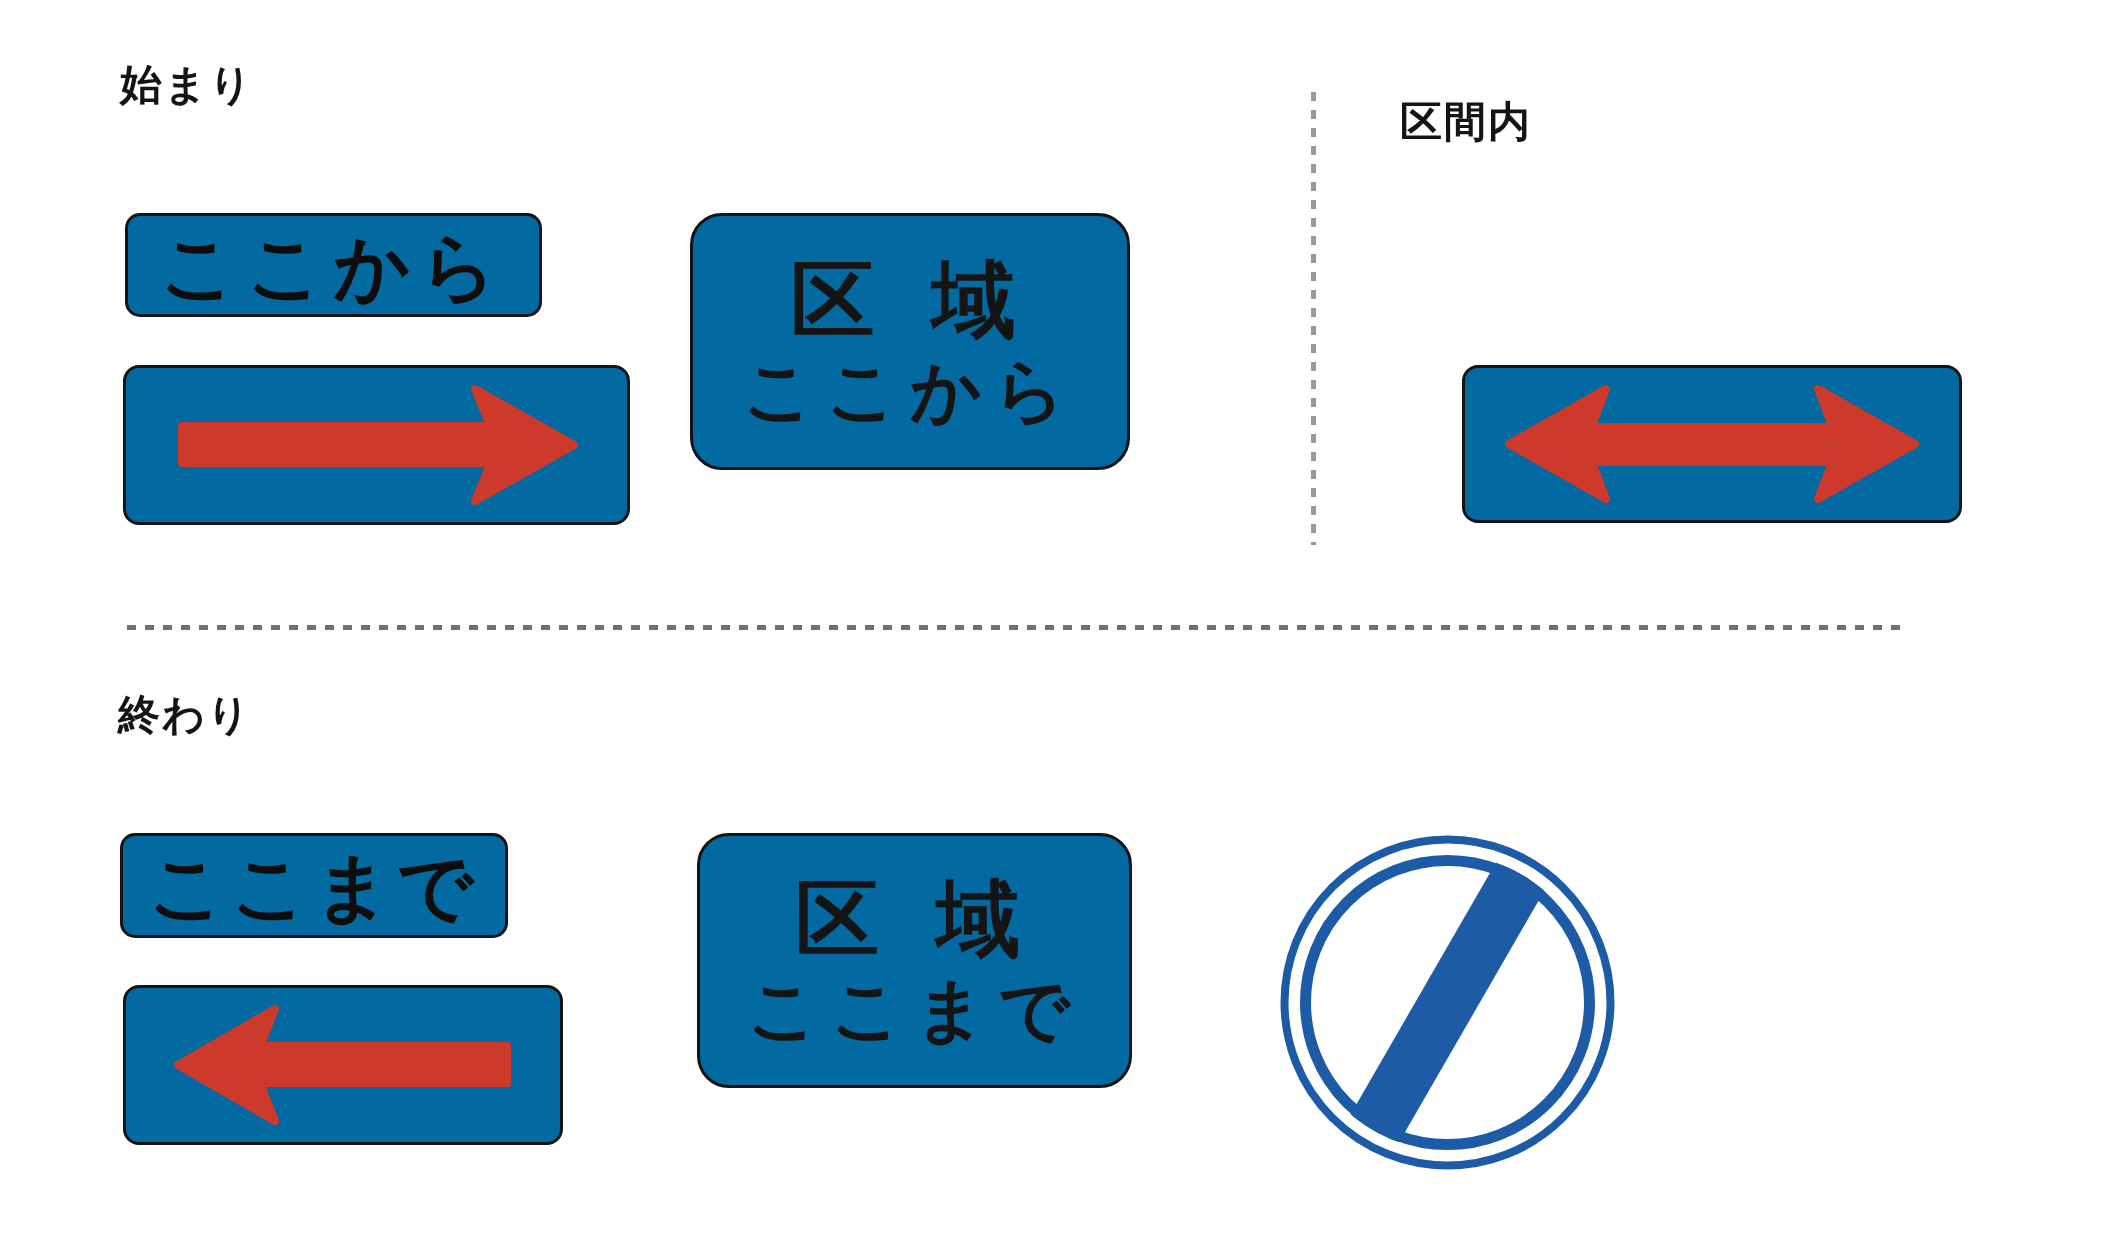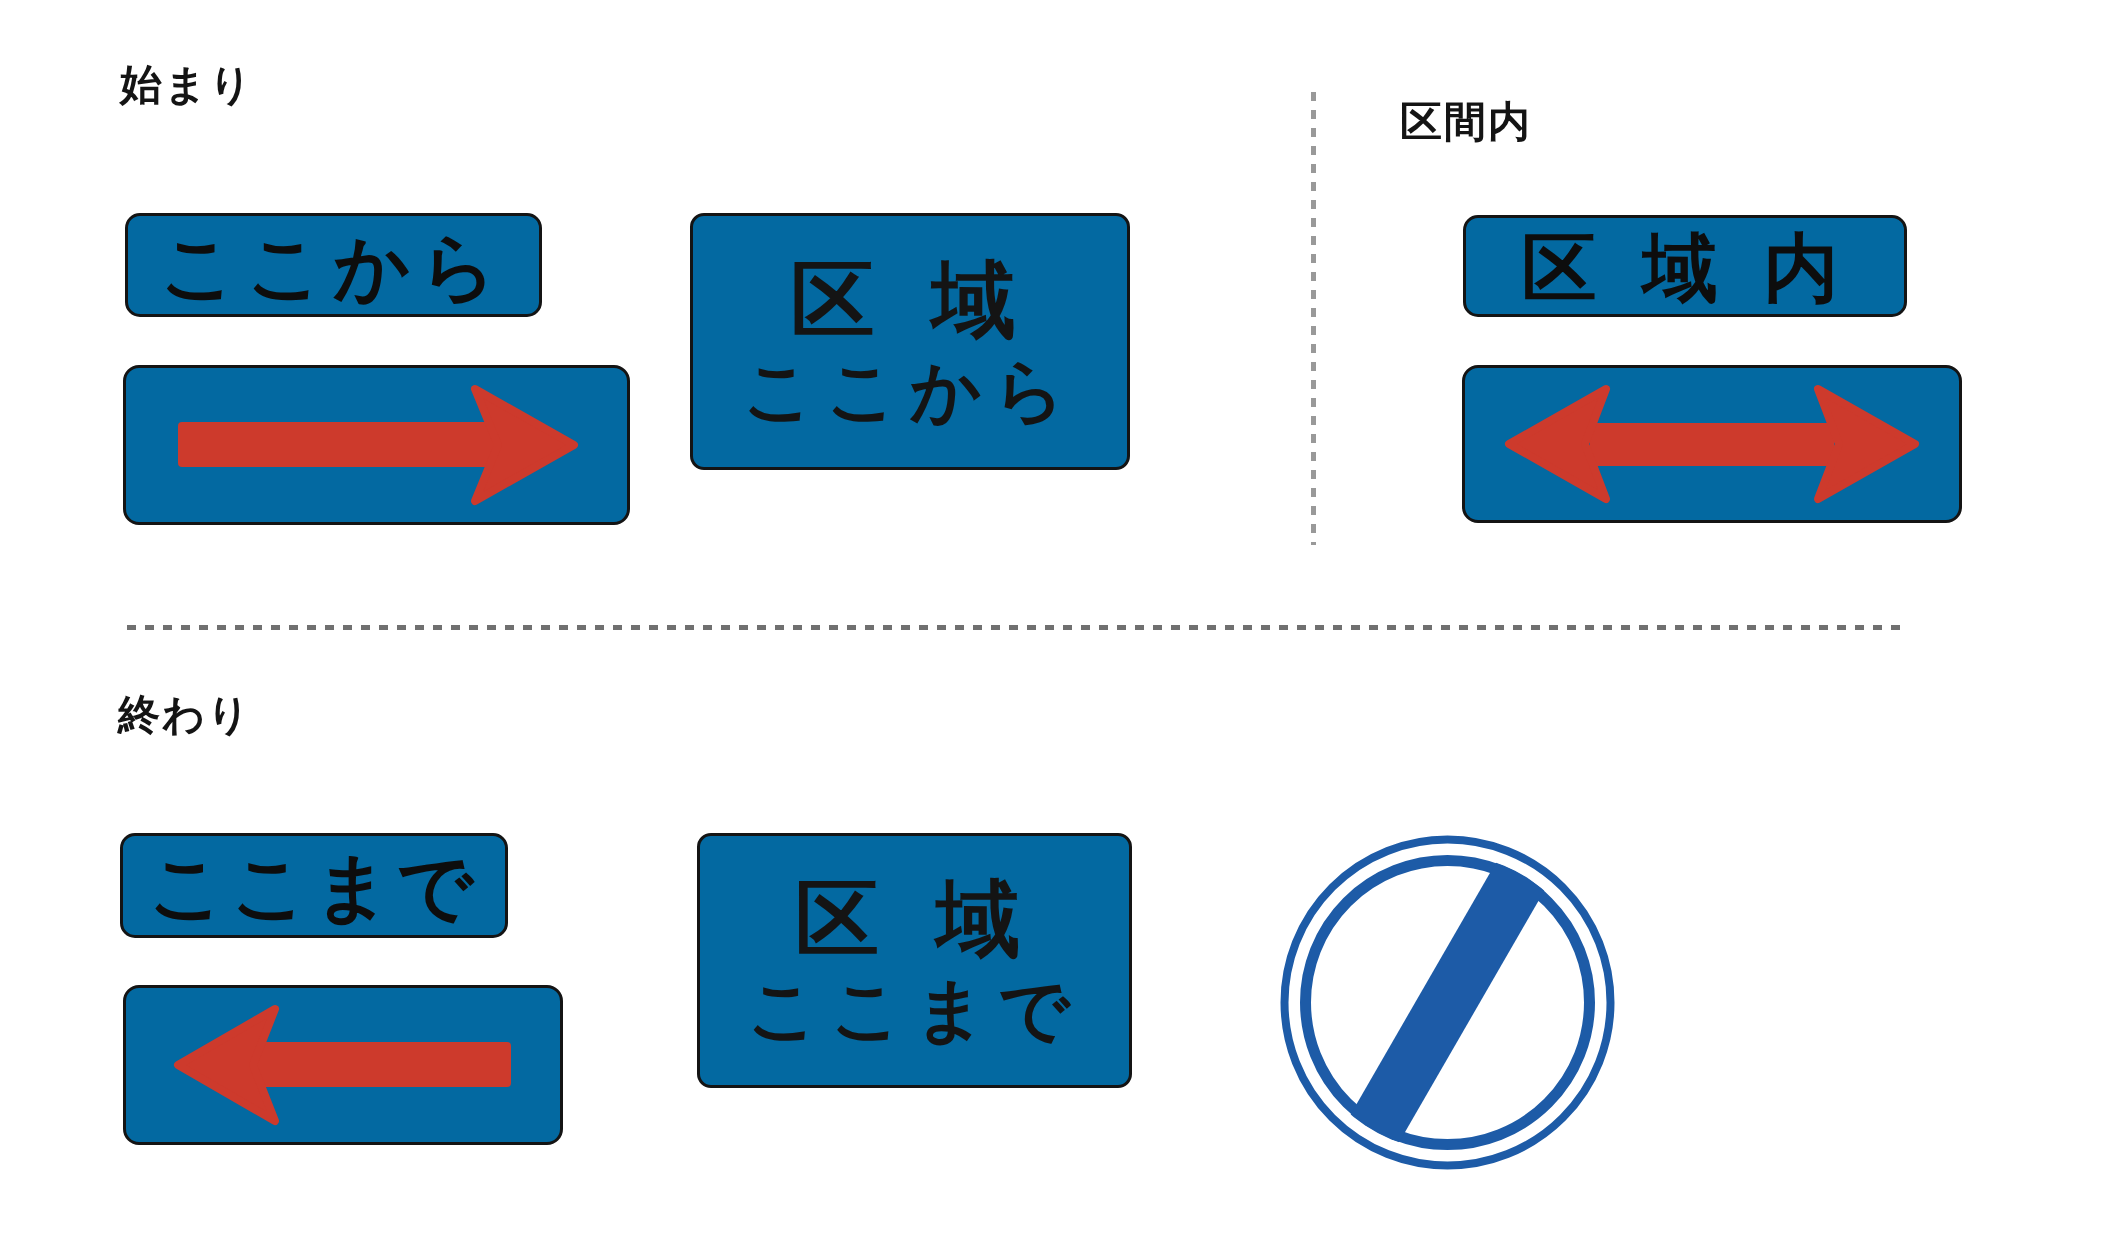--- a/index.html
+++ b/index.html
@@ -19,21 +19,21 @@
     position:absolute;background:#0369a1;border:3px solid var(--ink);
     box-sizing:border-box;display:flex;align-items:center;justify-content:center;
     border-radius:15px;
   }
   .sign .sign-text{
     font-weight:700;color:#0d0d0d;white-space:nowrap;line-height:1;
     transform:translateY(2px);
   }
   .txt-lg{font-size:75px;letter-spacing:10px;}
   .txt-spread{font-size:75px;letter-spacing:10px;}
-  .zone{flex-direction:column;gap:14px;border-radius:14px;}
+  .zone{flex-direction:column;gap:14px;border-radius:32px;}
   .zone .zl1{font-size:84px;letter-spacing:14px;font-weight:700;line-height:1;white-space:nowrap;}
   .zone .zl2{font-size:70px;letter-spacing:12px;font-weight:700;line-height:1;white-space:nowrap;}
 
   .arrow-box{border-radius:16px;padding:0;}
   .arrow-svg{display:block;color:var(--red);}
   .end-sign{position:absolute;color:var(--blue);}
 
   .divider-v{
     position:absolute;width:5px;
     background:repeating-linear-gradient(to bottom,var(--divider_v) 0 9px,transparent 9px 18px);
@@ -64,23 +64,20 @@
   <div class="sign zone" style="left:690px;top:213px;width:440px;height:257px;">
     <span class="zl1">区 域</span>
     <span class="zl2">ここから</span>
   </div>
 
   <div class="divider-v" style="left:1311px;top:92px;height:453px;"></div>
   <div class="divider-h" style="left:127px;top:625px;width:1778px;"></div>
 
   <div class="section-label" style="left:1400px;top:62px;margin-top:37px;">区間内</div>
 
-  <div class="sign" style="left:1463px;top:215px;width:444px;height:102px;">
-    <span class="sign-text txt-spread">区 域 内</span>
-  </div>
 
   <div class="sign arrow-box" style="left:1462px;top:365px;width:500px;height:158px;">
     <svg class="arrow-svg" width="494" height="152" viewBox="0 0 494 152">
       <rect x="125" y="55" width="244" height="43" fill="currentColor"></rect>
       <polygon points="141,21 44,76 141,131 120,76" fill="currentColor" stroke="currentColor" stroke-width="8" stroke-linejoin="round"></polygon>
       <polygon points="353,21 450,76 353,131 374,76" fill="currentColor" stroke="currentColor" stroke-width="8" stroke-linejoin="round"></polygon>
     </svg>
   </div>
 
   <div class="section-label" style="left:118px;top:692px;">終わり</div>

